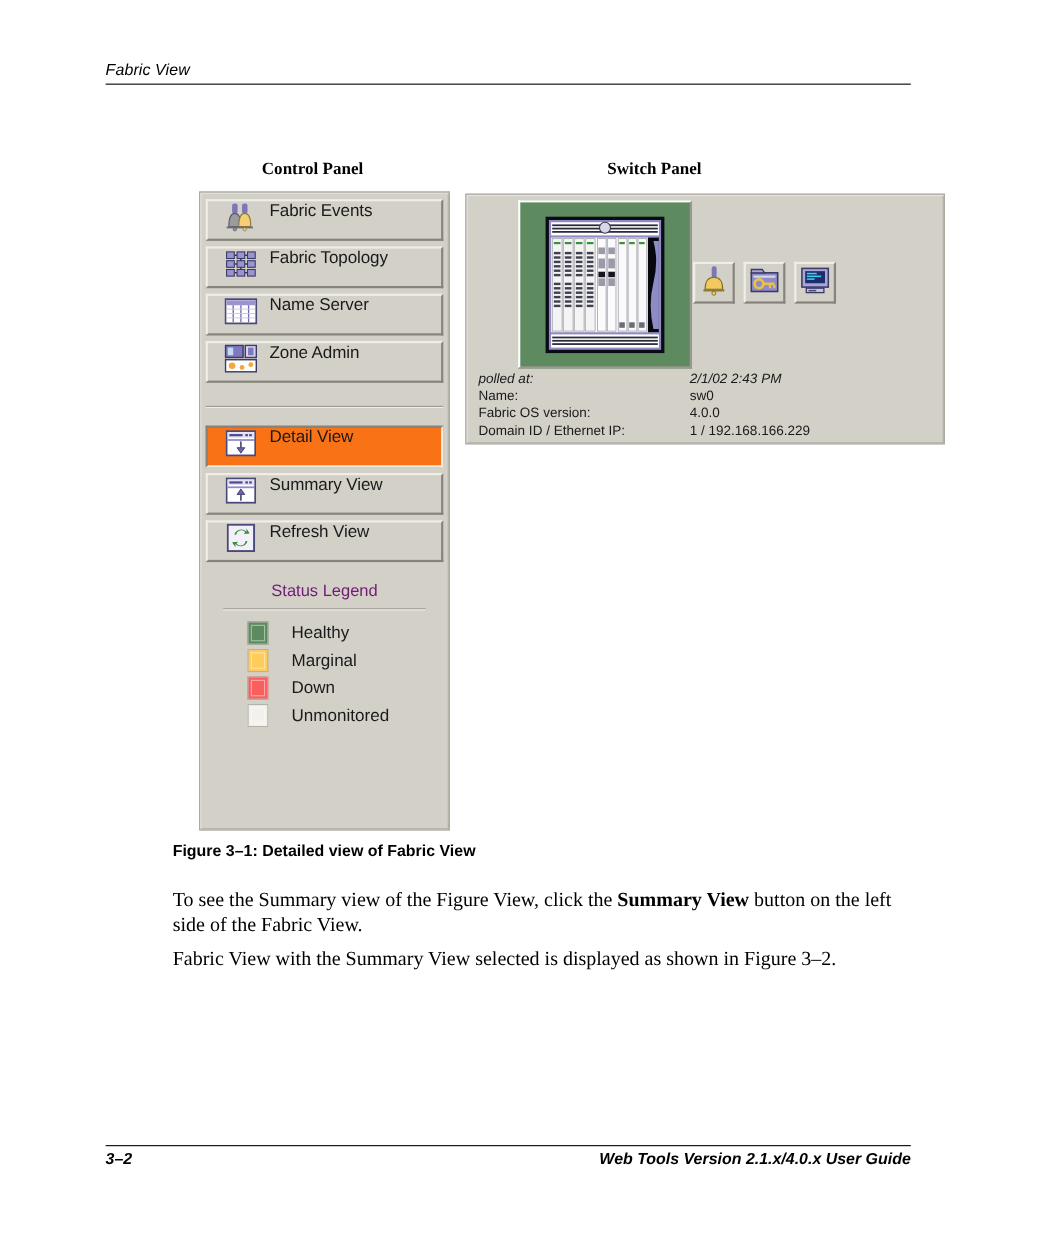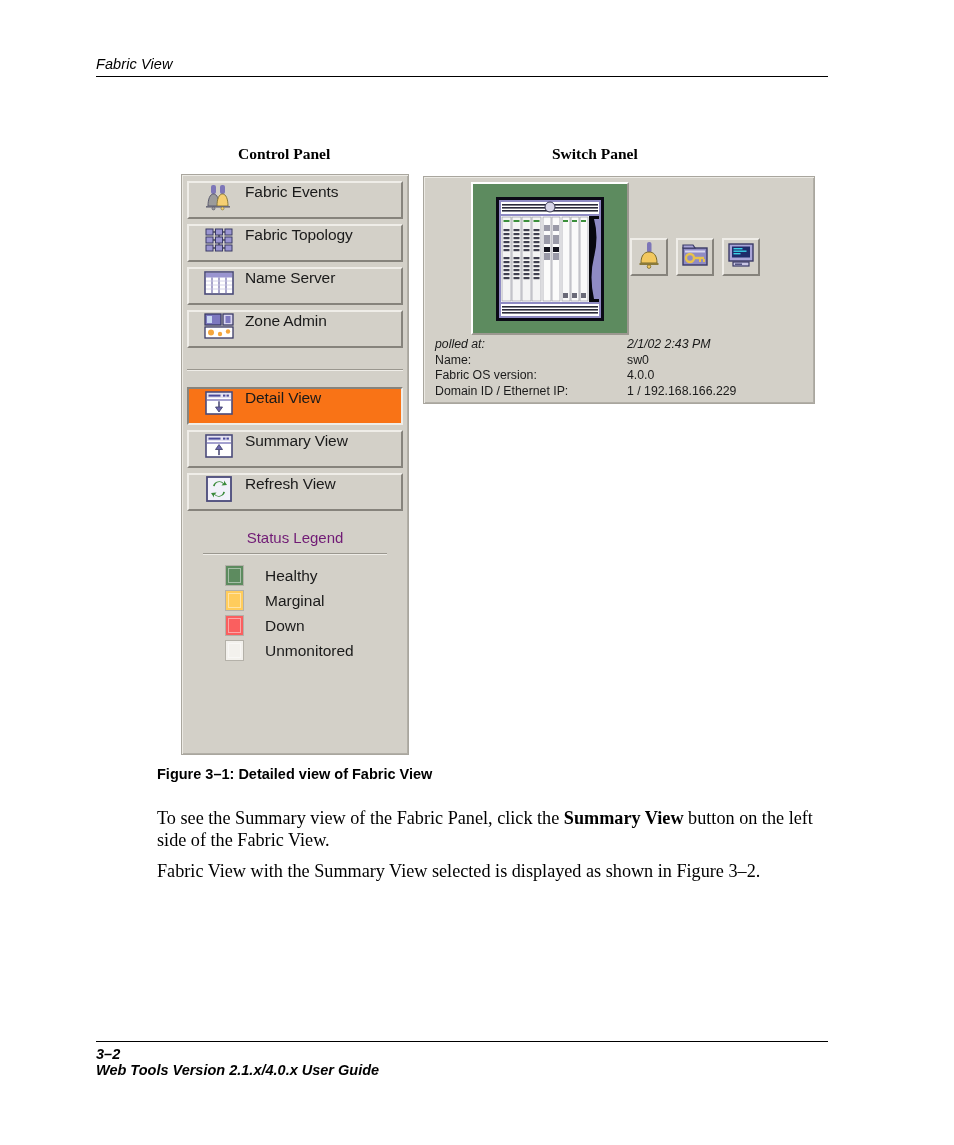--- a/index.html
+++ b/index.html
@@ -155,21 +155,21 @@
     font-family: "Liberation Sans", sans-serif;
     font-size: 15.5px;
     color: #1a1a1a;
     margin-left: 21px;
   }
 
   
   #switch-panel {
     position: absolute;
     left: 423px; top: 176px;
-    width: 392px; height: 228px;
+    width: 436px; height: 228px;
     background: #d3d0c8;
     border: 1px solid #a9a69e;
     box-shadow: inset 1px 1px 0 #eceae4, inset -1px -1px 0 #b2afa7;
     box-sizing: border-box;
   }
   #switch-thumb {
     position: absolute;
     left: 47px; top: 5px;
     width: 158px; height: 153px;
     background: #5d8b5f;
@@ -250,21 +250,20 @@
   }
   #page-footer .ftr-row {
     display: flex;
     justify-content: space-between;
     padding-top: 4px;
     font-family: "Liberation Sans", sans-serif;
     font-weight: bold;
     font-style: italic;
     font-size: 14.5px;
     color: #000;
-    flex-direction: column;
   }
 </style>
 </head>
 <body>
 
 <div class="page-header">
   <div class="hdr-text">Fabric View</div>
   <div class="hdr-rule"></div>
 </div>
 
@@ -605,21 +604,21 @@
     <div class="info-row">
       <span class="info-key">Domain ID / Ethernet IP:</span>
       <span class="info-val">1 / 192.168.166.229</span>
     </div>
   </div>
 </div>
 
 <div id="figure-caption">Figure 3–1:  Detailed view of Fabric View</div>
 
 <div class="body-para" id="body-para-1">
-  <span>To see the Summary view of the Fabric Panel, click the </span><b>Summary View</b><span> button on the left side of the Fabric View.</span>
+  <span>To see the Summary view of the Figure View, click the </span><b>Summary View</b><span> button on the left side of the Fabric View.</span>
 </div>
 <div class="body-para" id="body-para-2">Fabric View with the Summary View selected is displayed as shown in Figure 3–2.</div>
 
 <div id="page-footer">
   <div class="ftr-rule"></div>
   <div class="ftr-row">
     <span>3–2</span>
     <span>Web Tools Version 2.1.x/4.0.x User Guide</span>
   </div>
 </div>

